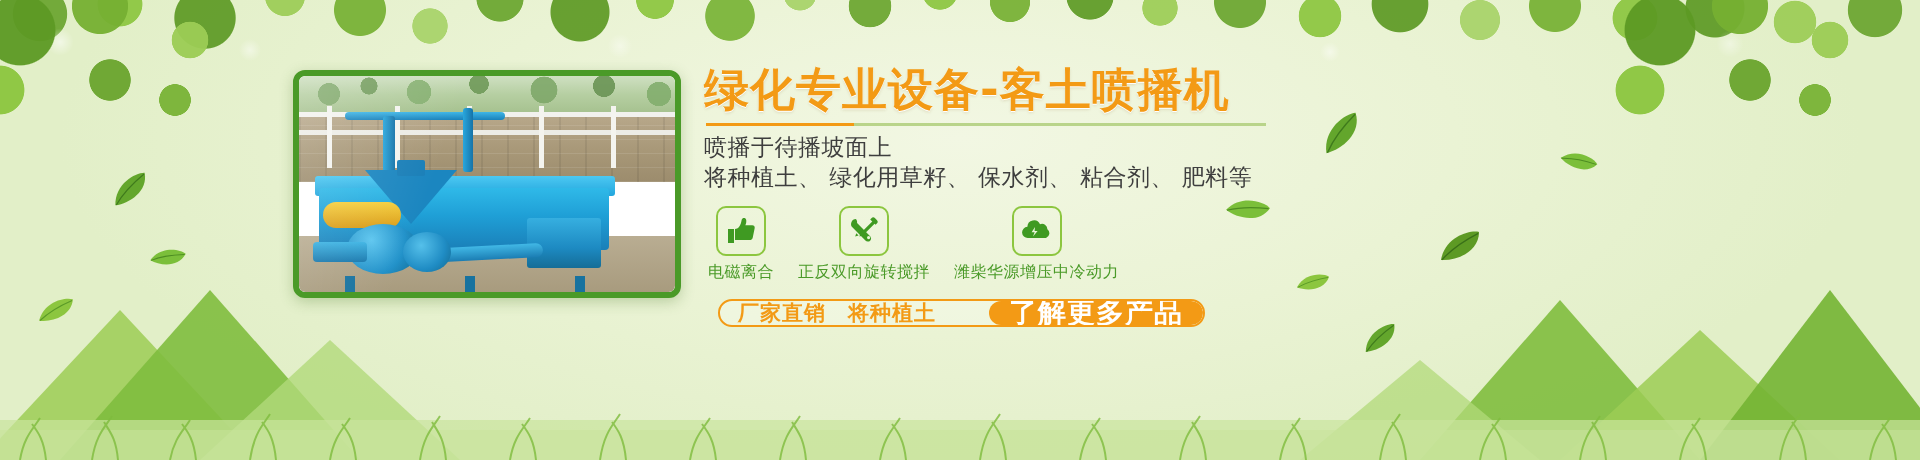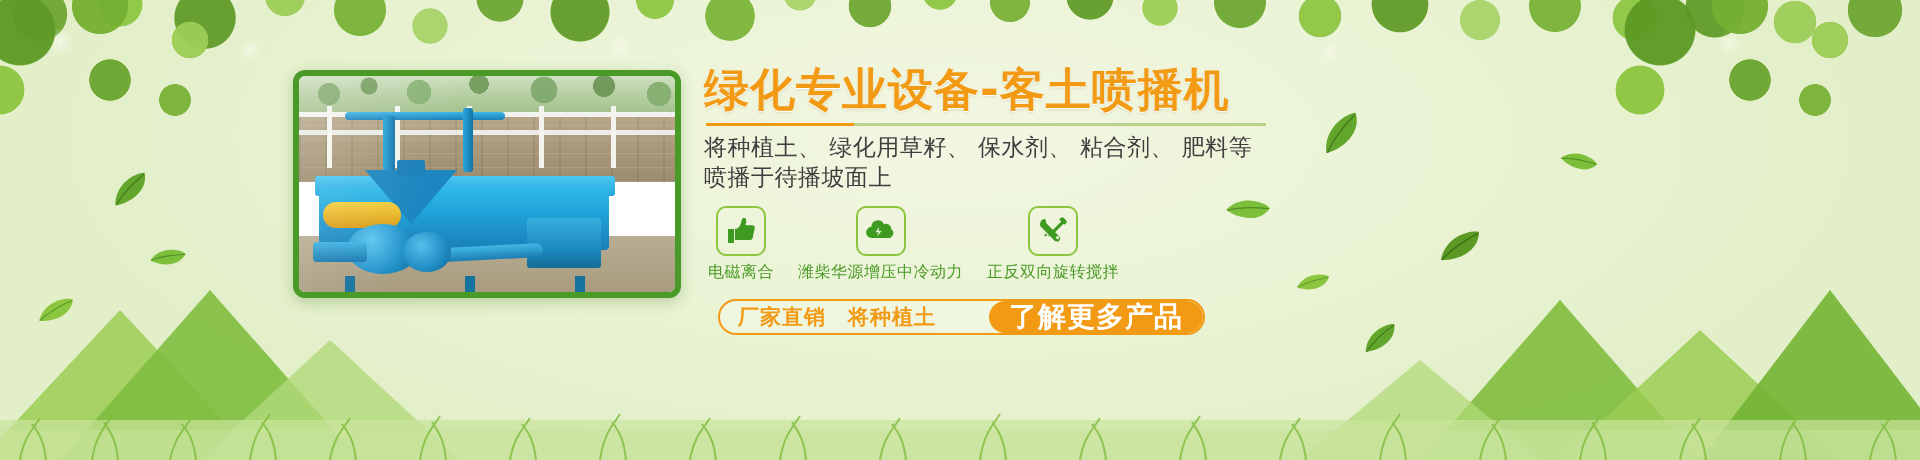--- a/index.html
+++ b/index.html
@@ -276,21 +276,21 @@
     color:#4a9a28;
     letter-spacing:.5px;
     white-space:nowrap;
     font-family:"DejaVu Sans","Liberation Sans",sans-serif;
     text-align:right;
   }
 
   
   .cta {
     margin-top:16px; margin-left:14px;
-    width:487px; height:36px;
+    width:487px; height:28px;
     border:2px solid #f39a15;
     border-radius:18px;
     display:flex; align-items:center;
     overflow:hidden;
     background:rgba(255,255,255,.25);
   }
   .cta-text {
     display:flex; align-items:center;
     padding-left:18px;
     height:100%;
@@ -479,58 +479,58 @@
       <div class="ph-gloss"></div>
     </div>
   </div>
 
   <div class="content">
 
     <div class="headline">绿化专业设备-客土喷播机</div>
 
     <div class="divider"></div>
 
+    <div class="subline">喷播于待播坡面上</div>
     <div class="subline">将种植土、 绿化用草籽、 保水剂、 粘合剂、 肥料等</div>
-    <div class="subline">喷播于待播坡面上</div>
 
     <div class="features">
 
       <div class="feature">
         <div class="feat-icon">
           <svg width="30" height="28" viewBox="0 0 30 28">
             <path d="M2,12 h6 v14 h-6 z" fill="#3f9a22"></path>
             <path d="M9,12 c3,0 5,-3 6,-6 c0.8,-2.4 0.4,-5 3,-5 c2.2,0 2.6,2.4 2.2,4.4 c-0.3,1.6 -0.9,2.9 -0.9,2.9 h7 c1.6,0 2.7,1.3 2.4,2.8 l-2,9.6 c-0.3,1.5 -1.6,2.3 -3,2.3 h-14.7 z" fill="#3f9a22"></path>
           </svg>
         </div>
         <div class="feat-label">电磁离合</div>
-      </div>
-
-      <div class="feature">
-        <div class="feat-icon">
-          <svg width="30" height="26" viewBox="0 0 30 26">
-            <path d="M6,20 a5.6,5.6 0 0 1 -0.6,-11.2 a6.6,6.6 0 0 1 12.6,-2.6 a5.4,5.4 0 0 1 7.4,5 a5.1,5.1 0 0 1 -1.4,8.8 z" fill="#3f9a22"></path>
-            <path d="M13,9 l-3.4,5.2 h3 l-1.6,4.4 4.6,-5.6 h-3 z" fill="#eaf4d8"></path>
-          </svg>
-        </div>
-        <div class="feat-label">潍柴华源增压中冷动力</div>
       </div>
 
       <div class="feature">
         <div class="feat-icon">
           <svg width="30" height="30" viewBox="0 0 30 30">
             <path d="M7,3 a5,5 0 0 0 -3.4,8.6 l12.8,12.8 a3.2,3.2 0 1 0 4.5,-4.5 l-12.8,-12.8 A5,5 0 0 0 7,3 z" fill="#3f9a22" transform="rotate(0 15 15)"></path>
             <circle cx="19.6" cy="21.6" r="1.6" fill="#eaf4d8"></circle>
             <path d="M24.5,4.2 l2.3,2.3 -13,13 -3.4,1.1 1.1,-3.4 z" fill="#3f9a22"></path>
             <path d="M9.6,19.5 l-3.4,1.1 1.1,-3.4" fill="#3f9a22"></path>
             <path d="M22.4,2.2 a2.6,2.6 0 0 1 3.7,0 l1.7,1.7 a2.6,2.6 0 0 1 0,3.7 l-1.2,1.2 -5.4,-5.4 z" fill="#3f9a22"></path>
           </svg>
         </div>
         <div class="feat-label">正反双向旋转搅拌</div>
       </div>
 
+      <div class="feature">
+        <div class="feat-icon">
+          <svg width="30" height="26" viewBox="0 0 30 26">
+            <path d="M6,20 a5.6,5.6 0 0 1 -0.6,-11.2 a6.6,6.6 0 0 1 12.6,-2.6 a5.4,5.4 0 0 1 7.4,5 a5.1,5.1 0 0 1 -1.4,8.8 z" fill="#3f9a22"></path>
+            <path d="M13,9 l-3.4,5.2 h3 l-1.6,4.4 4.6,-5.6 h-3 z" fill="#eaf4d8"></path>
+          </svg>
+        </div>
+        <div class="feat-label">潍柴华源增压中冷动力</div>
+      </div>
+
     </div>
 
     <div class="cta">
       <div class="cta-text">
         <span>厂家直销</span>
         <span>将种植土</span>
       </div>
       <div class="cta-btn">了解更多产品</div>
     </div>
 

